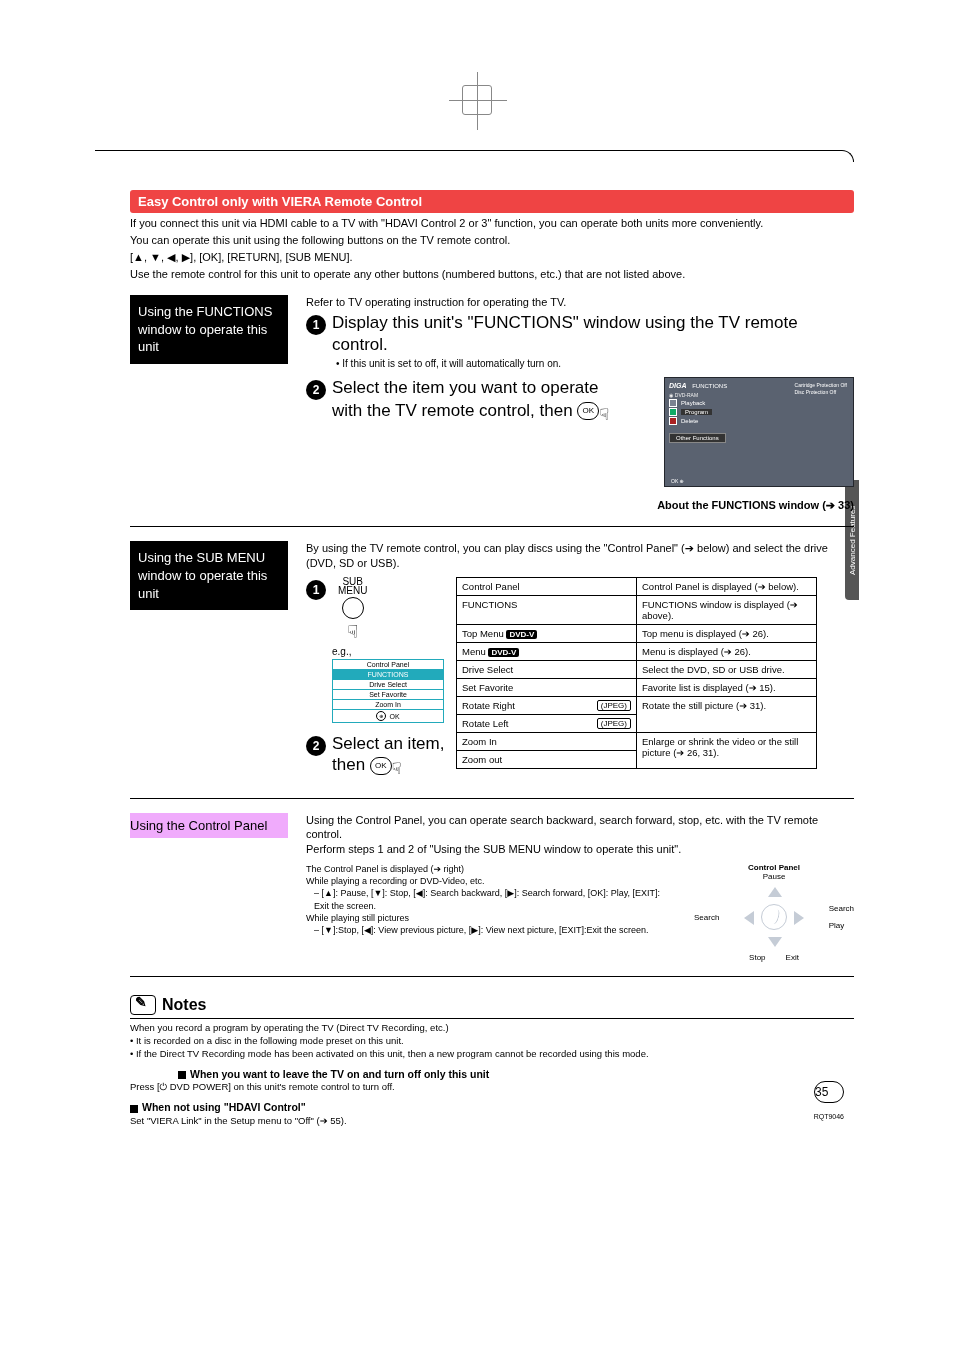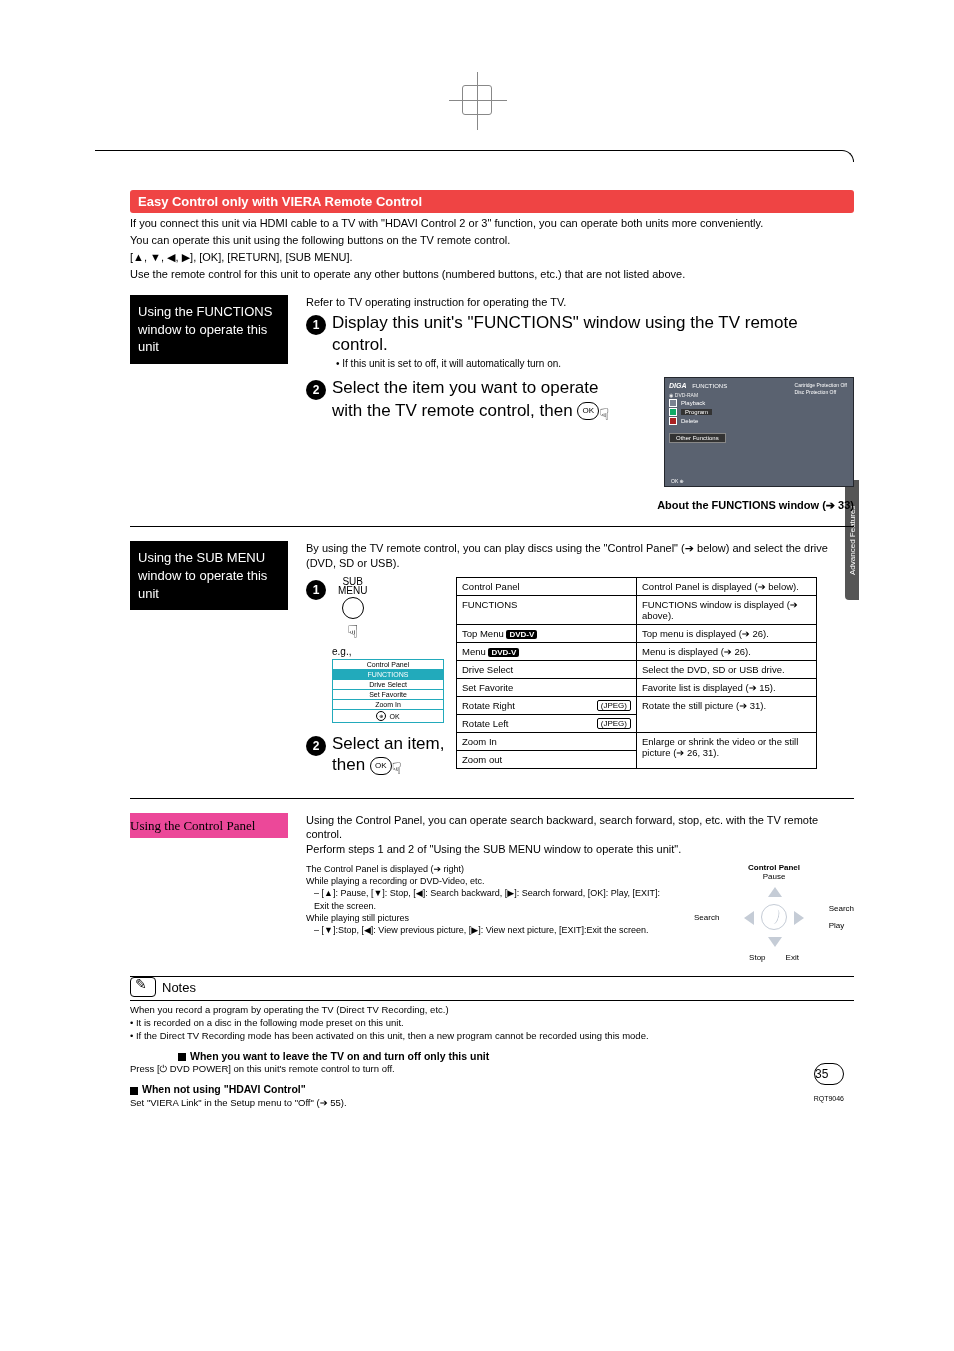--- a/index.html
+++ b/index.html
@@ -58,21 +58,21 @@
   .ctrl-text { font-size: 9px; line-height: 1.35; flex: 1; }
   .ctrl-diagram { width: 160px; font-size: 8px; text-align: center; }
   .ctrl-dpad { position: relative; width: 60px; height: 60px; margin: 6px auto; }
   .dpad-tri { position: absolute; width: 0; height: 0; }
   .tri-u { top: 0; left: 24px; border-left: 7px solid transparent; border-right: 7px solid transparent; border-bottom: 10px solid #c5ccd6; }
   .tri-d { bottom: 0; left: 24px; border-left: 7px solid transparent; border-right: 7px solid transparent; border-top: 10px solid #c5ccd6; }
   .tri-l { left: 0; top: 24px; border-top: 7px solid transparent; border-bottom: 7px solid transparent; border-right: 10px solid #c5ccd6; }
   .tri-r { right: 0; top: 24px; border-top: 7px solid transparent; border-bottom: 7px solid transparent; border-left: 10px solid #c5ccd6; }
   .dpad-circ { position: absolute; top: 17px; left: 17px; width: 26px; height: 26px; border: 1.5px solid #c5ccd6; border-radius: 50%; }
   .dpad-circ::before { content:""; position:absolute; top:4px; left:10px; width:6px; height:15px; border-right:1.5px solid #c5ccd6; border-radius: 0 50% 50% 0; transform: rotate(15deg); }
-  .notes-hdr { display: flex; align-items: center; gap: 6px; font-size: 13px; border-bottom: 1px solid #000; padding-bottom: 3px; }
+  .notes-hdr { display: flex; align-items: center; gap: 6px; margin-top: 18px; font-size: 16px; border-bottom: 1px solid #000; padding-bottom: 3px; font-weight: bold; }
   .notes-icon { width: 26px; height: 20px; border: 1.5px solid #000; border-radius: 4px; position: relative; }
   .notes-icon::before { content: "✎"; position: absolute; top: -2px; left: 4px; font-size: 14px; }
   .notes-body { font-size: 9.5px; line-height: 1.35; margin-top: 3px; }
   .sq { display: inline-block; width: 8px; height: 8px; background: #000; vertical-align: middle; margin-right: 4px; }
   .notes-body b { font-size: 10.5px; }
   .page-num { position: absolute; right: 110px; bottom: 105px; width: 30px; height: 22px; border: 1px solid #000; border-radius: 11px; text-align: left; font-size: 12px; line-height: 20px; }
   .rqt { position: absolute; right: 110px; bottom: 88px; font-size: 7px; }
   .col-wrap { display: flex; gap: 10px; align-items: flex-start; }
   .col-a { width: 140px; }
   .step2-text { font-size: 17px; line-height: 1.25; }
@@ -224,21 +224,21 @@
                 <td>Zoom out</td>
               </tr>
         </tbody>
           </table>
       </div>
     </div>
   </div>
 
   <div class="section" style="border-bottom:1px solid #000;">
     <div class="leftcol">
-      <div class="black-box" style="background:#ec4899;color:#000;padding:4px 0;font-family:Liberation Serif, serif;">Using the Control Panel</div>
+      <div class="black-box" style="background:#f0abfc;color:#000;padding:4px 0;">Using the Control Panel</div>
     </div>
     <div class="rightcol">
       <p>Using the Control Panel, you can operate search backward, search forward, stop, etc. with the TV remote control.</p>
       <p>Perform steps 1 and 2 of "Using the SUB MENU window to operate this unit".</p>
       <div class="control-area">
         <div class="ctrl-text">
           <div>The Control Panel is displayed (➔ right)</div>
           <div>While playing a recording or DVD-Video, etc.</div>
           <div style="padding-left:8px;">– [▲]: Pause, [▼]: Stop, [◀]: Search backward, [▶]: Search forward, [OK]: Play, [EXIT]: Exit the screen.</div>
           <div>While playing still pictures</div>

